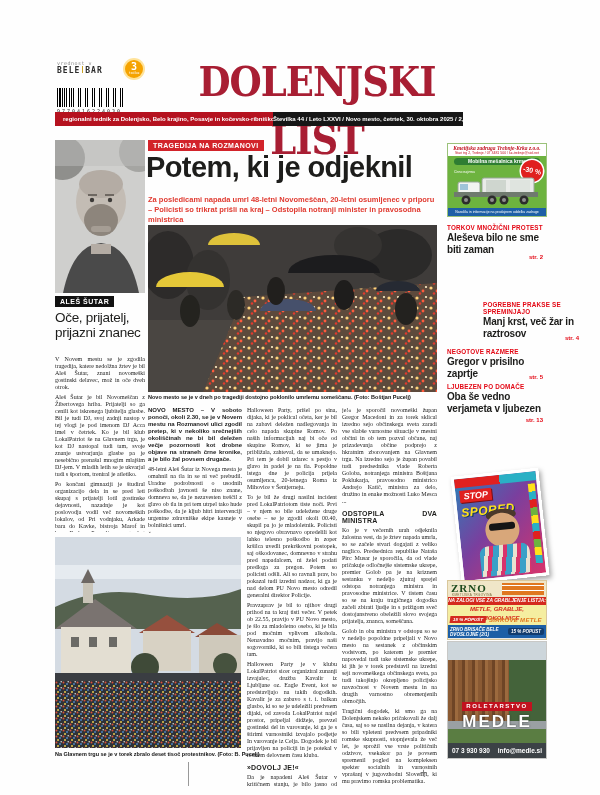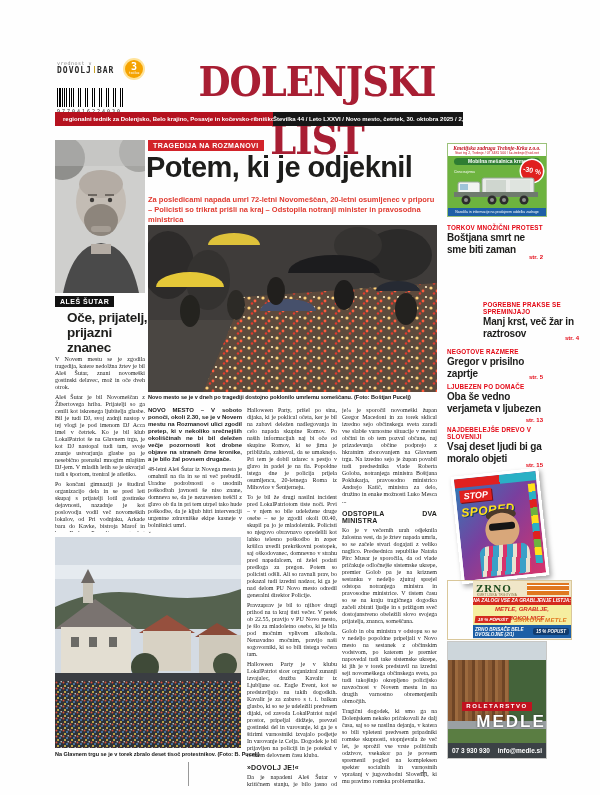--- a/index.html
+++ b/index.html
@@ -26,22 +26,22 @@
   .infobar{left:55px;top:112px;width:408px;height:14px;display:flex;}
   .infobar-left{flex:0 0 210px;background:#b5121f;color:#fff;font-size:6px;font-weight:bold;
       line-height:14px;padding-left:8px;white-space:nowrap;overflow:hidden;}
   .infobar-right{flex:1;background:#161616;color:#fff;font-size:6px;font-weight:bold;
       line-height:14px;text-align:right;padding-right:8px;white-space:nowrap;overflow:hidden;}
 
   
   .portrait{left:55px;top:140px;width:90px;height:153px;}
   .obit-label{left:55px;top:296px;background:#111;color:#fff;font-size:7px;font-weight:bold;
       letter-spacing:.5px;padding:2px 5px;}
-  .obit-headline{left:55px;top:310px;width:92px;font-size:13.5px;font-weight:bold;line-height:15px;
-      color:#1d1d1b;letter-spacing:-.3px;margin-left:12px;}
+  .obit-headline{left:55px;top:310px;width:92px;font-size:13.5px;font-weight:normal;line-height:15px;
+      color:#1d1d1b;letter-spacing:-.3px;}
   .obit-text{left:55px;top:356px;width:90px;height:176px;overflow:hidden;}
   .bt{font-family:"Liberation Serif",serif;font-size:6px;line-height:7px;text-align:justify;color:#1c1c1c;}
   .bt p{margin:0 0 3px 0;}
 
   
   .townphoto{left:55px;top:537px;width:186px;height:211px;}
   .town-caption{left:55px;top:751px;width:210px;font-size:5.5px;font-weight:bold;color:#111;}
 
   
   .kicker{left:148px;top:140px;background:#d2232a;color:#fff;font-size:7px;font-weight:bold;
@@ -90,21 +90,21 @@
   .stop-title{position:absolute;left:4px;top:27px;color:#ffe11a;font-weight:bold;font-style:italic;
       font-size:12px;letter-spacing:.5px;text-shadow:1px 1px 0 #143c66;}
   .stop-face{position:absolute;left:26px;top:38px;width:34px;height:34px;border-radius:50%;background:#d8a77a;}
   .stop-hair{position:absolute;left:28px;top:34px;width:30px;height:12px;border-radius:50%;background:#4a382a;}
   .stop-shades{position:absolute;left:30px;top:48px;width:26px;height:7px;border-radius:3px;background:#151515;}
   .stop-shirt{position:absolute;left:18px;top:70px;width:50px;height:30px;border-radius:8px 8px 0 0;
       background:repeating-linear-gradient(100deg,#3aa0c8 0 6px,#e8e2d0 6px 10px,#d8336b 10px 14px);}
   .stop-chips{position:absolute;right:2px;top:12px;width:7px;height:80px;
       background:repeating-linear-gradient(180deg,#ffe11a 0 8px,#2ab0c5 8px 16px,#e0201f 16px 24px,#6db33f 24px 32px);}
 
-  .zrno{left:447px;top:580px;width:98px;height:58px;border:1px solid #d9c79a;overflow:hidden;font-style:italic;padding-left:25px;}
+  .zrno{left:447px;top:580px;width:98px;height:58px;border:1px solid #d9c79a;overflow:hidden;font-style:italic;}
   .zr-r1{height:16px;background:#f0e6c8;position:relative;}
   .zr-brand{position:absolute;left:3px;top:1px;font-family:"Liberation Serif",serif;font-style:normal;
       font-weight:bold;font-size:11px;color:#1d4a1d;letter-spacing:1px;}
   .zr-brand-sub{position:absolute;left:4px;top:12px;font-size:3px;color:#7a6a3a;font-style:normal;letter-spacing:.4px;}
   .zr-addr{position:absolute;right:2px;top:2px;width:42px;height:12px;background:#e07820;
       background-image:repeating-linear-gradient(180deg,#e07820 0 2px,#ffffff 2px 2.6px);}
   .zr-r2{height:8px;background:#d42a1e;color:#fff;font-weight:bold;font-size:4.8px;line-height:8px;text-align:center;}
   .zr-r3{height:9px;background:#f5eea0;color:#d42a1e;font-weight:bold;font-size:6px;line-height:9px;text-align:center;}
   .zr-r4{height:11px;background:#f5eea0;display:flex;align-items:center;gap:3px;padding-left:2px;}
   .zr-chip{background:#d42a1e;color:#fff;font-weight:bold;font-size:4.5px;padding:1px 3px;transform:skewX(-8deg);}
@@ -118,37 +118,37 @@
   .medle{left:447px;top:641px;width:98px;height:116px;overflow:hidden;border:1px solid #c8c8c6;}
   .medle-photo{position:absolute;inset:0 0 15px 0;
       background:
         linear-gradient(180deg,#cdd6db 0 18%,rgba(205,214,219,0) 18%),
         linear-gradient(90deg,rgba(0,0,0,0) 0 62%,#44633a 62% 100%),
         repeating-linear-gradient(90deg,#8a5a33 0 4px,#6e4526 4px 7px,#9c6a3e 7px 10px);}
   .medle-lawn{position:absolute;left:0;bottom:15px;width:100%;height:22px;
       background:linear-gradient(180deg,#9aa0a3 0 35%,#5a7d42 35% 100%);}
   .medle-kicker{position:absolute;left:14px;top:60px;width:70px;background:#c1121f;color:#fff;
       font-size:6px;font-weight:bold;letter-spacing:1.5px;text-align:center;line-height:9px;}
-  .medle-brand{position:absolute;left:24px;top:70px;width:78px;text-align:center;color:#fff;
+  .medle-brand{position:absolute;left:10px;top:70px;width:78px;text-align:center;color:#fff;
       font-size:17px;font-weight:bold;letter-spacing:2px;text-shadow:0 0 2px #333;}
   .medle-bar{position:absolute;left:0;bottom:0;width:100%;height:15px;background:#3c4246;color:#fff;
       display:flex;justify-content:space-between;align-items:center;padding:0 4px;box-sizing:border-box;
       font-size:6.5px;font-weight:bold;}
 
   .regmark-cross{left:420px;top:766px;color:#777;font-size:12px;}
   .regmark-line{left:188px;top:762px;width:1px;height:24px;background:#999;}
 </style>
 </head>
 <body>
 
 <div id="page">
 
   <div class="abs medialogo">
     <div class="ml-top">vrednost v</div>
-    <div class="ml-brand"><span>DOVOLJ</span><span class="ml-sep"></span><span>BAR</span></div>
+    <div class="ml-brand"><span>BELE</span><span class="ml-sep"></span><span>BAR</span></div>
     <div class="ml-badge">
       <span class="ml-badge-num">3</span>
       <span class="ml-badge-word">točke</span>
     </div>
   </div>
   <div class="abs barcode"></div>
   <div class="abs barcode-digits">9770416224030</div>
   <h1 class="abs masthead">DOLENJSKI LIST</h1>
   <div class="abs infobar">
     <div class="infobar-left">regionalni tednik za Dolenjsko, Belo krajino, Posavje in kočevsko-ribniško območje</div>
@@ -206,21 +206,21 @@
     <rect x="144" y="98" width="42" height="38" fill="#cfc9bb"></rect>
     <circle cx="90" cy="130" r="14" fill="#3f4a38"></circle>
     <circle cx="170" cy="128" r="12" fill="#46523e"></circle>
     <rect y="140" width="186" height="71" fill="url(#crowd)"></rect>
     <rect y="136" width="186" height="8" fill="#3a3d42"></rect>
   </svg>
   <div class="abs town-caption">Na Glavnem trgu se je v torek zbralo deset tisoč protestnikov. (Foto: B. Pucelj)</div>
 
   <div class="abs kicker">TRAGEDIJA NA ROZMANOVI</div>
   <h2 class="abs main-headline">Potem, ki je odjeknil</h2>
-  <div class="abs subhead">Za posledicami napada umrl 72-letni Novomeščan, 20-letni osumljenec v priporu – Policisti so trikrat prišli na kraj – Odstopila notranji minister in pravosodna ministrica</div>
+  <div class="abs subhead">Za posledicami napada umrl 48-letni Novomeščan, 20-letni osumljenec v priporu – Policisti so trikrat prišli na kraj – Odstopila notranji minister in pravosodna ministrica</div>
 
   <svg class="abs mainphoto" viewBox="0 0 289 167" xmlns="http://www.w3.org/2000/svg">
     <defs>
       <pattern id="cnd" width="14" height="10" patternUnits="userSpaceOnUse">
         <rect width="14" height="10" fill="none"></rect>
         <circle cx="3" cy="3" r="1.6" fill="#ffd27a"></circle>
         <circle cx="9" cy="6" r="1.4" fill="#ff5a3c"></circle>
         <circle cx="12" cy="2" r="1.1" fill="#fff1c8"></circle>
         <circle cx="6" cy="8.5" r="1.2" fill="#e23b2e"></circle>
       </pattern>
@@ -288,42 +288,37 @@
       <circle cx="52" cy="24" r="4.5" fill="#2c2c2c"></circle>
         <circle cx="52" cy="24" r="2" fill="#8e8e8e"></circle>
       <circle cx="72" cy="24" r="4.5" fill="#2c2c2c"></circle>
         <circle cx="72" cy="24" r="2" fill="#8e8e8e"></circle>
     </svg>
     <div class="kz-foot">Naročila in informacije na prodajnem oddelku zadruge</div>
   </div>
 
   <div class="abs brief b1">
     <div class="bk">TORKOV MNOŽIČNI PROTEST</div>
-    <div class="bh">Boštjana smrt ne sme biti zaman</div>
+    <div class="bh">Aleševa bilo ne sme biti zaman</div>
     <div class="pg">str. 2</div>
   </div>
   <div class="abs brief b3">
     <div class="bk">POGREBNE PRAKSE SE SPREMINJAJO</div>
     <div class="bh">Manj krst, več žar in raztrosov</div>
     <div class="pg">str. 4</div>
   </div>
   <div class="abs brief b4">
     <div class="bk">NEGOTOVE RAZMERE</div>
     <div class="bh">Gregor v prisilno zaprtje</div>
     <div class="pg">str. 5</div>
   </div>
   <div class="abs brief b5">
     <div class="bk">LJUBEZEN PO DOMAČE</div>
     <div class="bh">Oba še vedno verjameta v ljubezen</div>
     <div class="pg">str. 13</div>
-  </div>
-  <div class="abs brief b6">
-    <div class="bk">NAJDEBELEJŠE DREVO V SLOVENIJI</div>
-    <div class="bh">Vsaj deset ljudi bi ga moralo objeti</div>
-    <div class="pg">str. 15</div>
   </div>
 
   <div class="abs stop-cover">
     <div class="stop-topstrip"></div>
     <div class="stop-badge">STOP</div>
     <div class="stop-title">SPORED</div>
     <div class="stop-hair"></div>
     <div class="stop-face"></div>
     <div class="stop-shades"></div>
     <div class="stop-shirt"></div>

